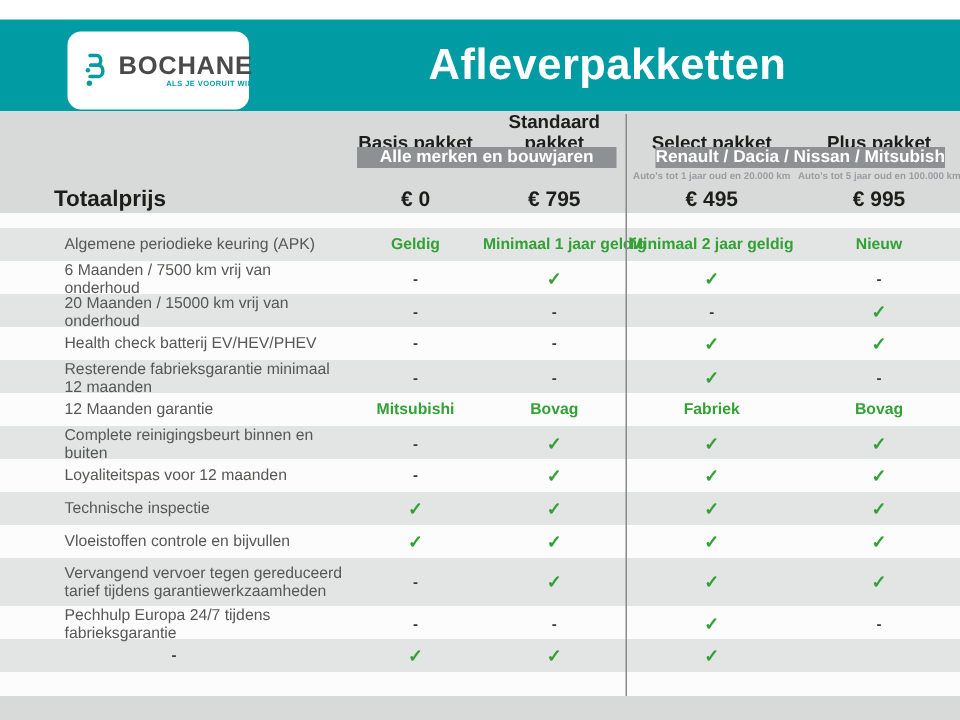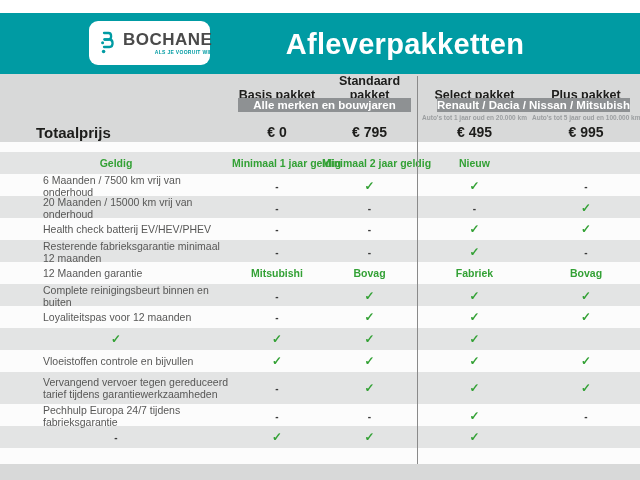--- a/index.html
+++ b/index.html
@@ -6,23 +6,23 @@
   html,body { width:640px; height:480px; }
   body { font-family:"Liberation Sans", sans-serif; background:#fff; overflow:hidden; }
 
   .page { width:640px; height:480px; position:relative; background:#fff; }
 
   .top-strip { height:13px; background:#ffffff; }
 
   .topbar { height:61px; background:#009ba3; position:relative; }
 
   .logo-box {
-    position:absolute; left:45px; top:8px; width:121px; height:44px;
+    position:absolute; left:45px; top:8px; width:121px; height:52px;
     background:#fff; border-radius:9px; display:flex; align-items:center;
-    padding:4px 8px 4px 9px; gap:5px;margin-left:44px;
+    padding:4px 8px 4px 9px; gap:5px;
   }
   .logo-mark { flex:0 0 auto; width:20px; height:28px; }
   .logo-text { display:flex; flex-direction:column; align-items:flex-end; line-height:1; }
   .logo-name { font-size:17px; font-weight:bold; color:#4a4a4a; letter-spacing:0.5px; }
   .logo-tagline { font-size:5px; color:#009ba3; font-weight:bold; margin-top:2px; letter-spacing:0.3px; }
 
   .page-title {
     position:absolute; left:405px; top:50%; transform:translate(-50%,-50%);
     color:#ffffff; font-size:29px; font-weight:bold; letter-spacing:0.3px; white-space:nowrap;
   }
@@ -124,20 +124,21 @@
       <div class="price">€ 795</div>
       <div class="price">€ 495</div>
       <div class="price">€ 995</div>
     </div>
 
     <div class="spacer"></div>
 
     <div class="rows">
 
       <div class="grid row">
+        <div class="rlabel">Algemene periodieke keuring (APK)</div>
         <div class="cv gtxt">Geldig</div>
         <div class="cv gtxt">Minimaal 1 jaar geldig</div>
         <div class="cv gtxt">Minimaal 2 jaar geldig</div>
         <div class="cv gtxt">Nieuw</div>
       </div>
 
       <div class="grid row">
         <div class="rlabel">6 Maanden / 7500 km vrij van onderhoud</div>
         <div class="cv dash">-</div>
         <div class="cv check">✓</div>
@@ -187,20 +188,21 @@
 
       <div class="grid row">
         <div class="rlabel">Loyaliteitspas voor 12 maanden</div>
         <div class="cv dash">-</div>
         <div class="cv check">✓</div>
         <div class="cv check">✓</div>
         <div class="cv check">✓</div>
       </div>
 
       <div class="grid row">
+        <div class="rlabel">Technische inspectie</div>
         <div class="cv check">✓</div>
         <div class="cv check">✓</div>
         <div class="cv check">✓</div>
         <div class="cv check">✓</div>
       </div>
 
       <div class="grid row">
         <div class="rlabel">Vloeistoffen controle en bijvullen</div>
         <div class="cv check">✓</div>
         <div class="cv check">✓</div>

